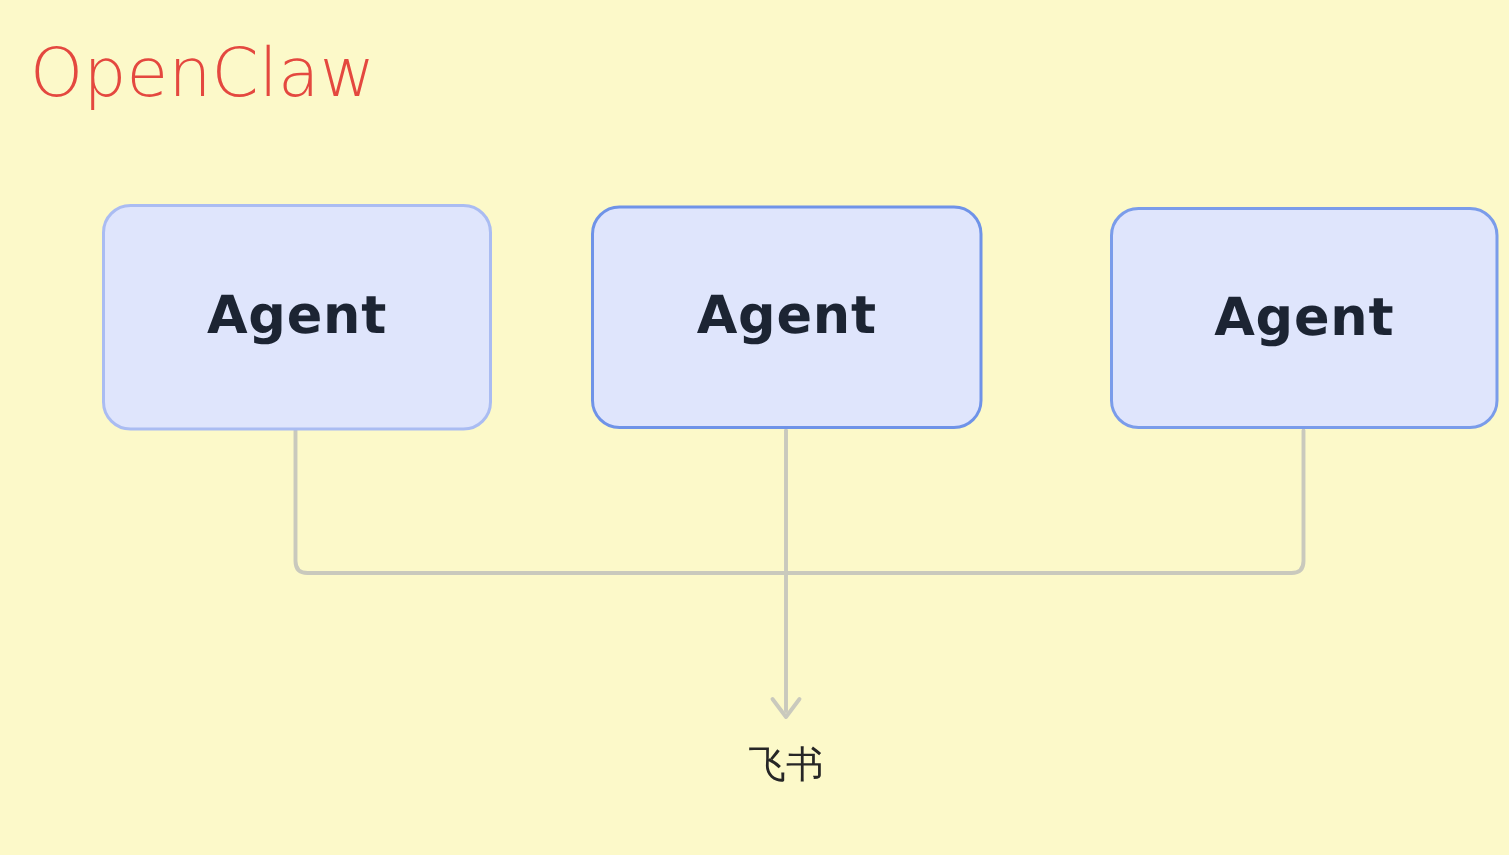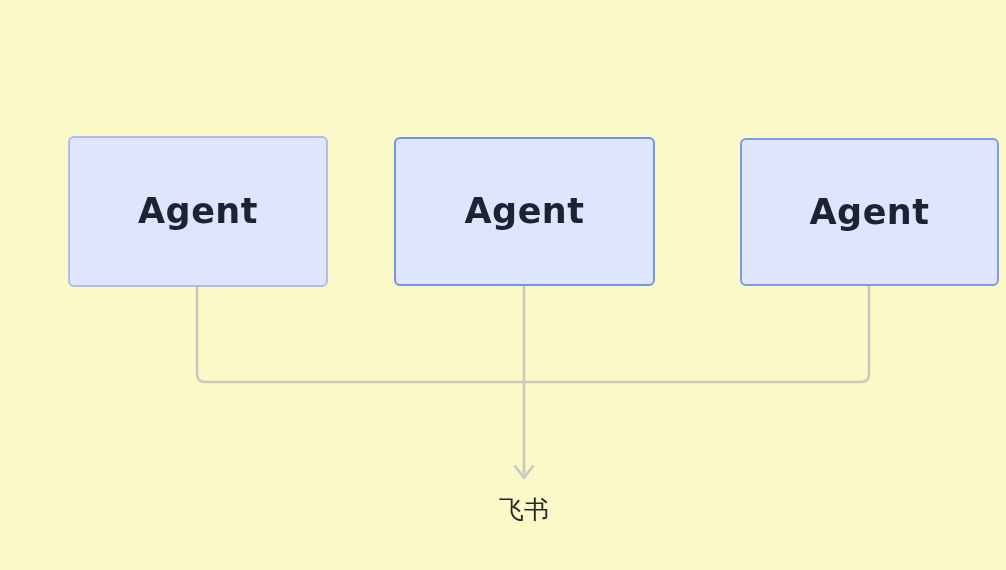--- a/index.html
+++ b/index.html
@@ -28,21 +28,21 @@
     color: #e4483f;
     line-height: 1;
     white-space: nowrap;
   }
 
   
   .agent-node {
     position: absolute;
     box-sizing: border-box;
     background: #dfe5fc;
-    border-radius: 6px;
+    border-radius: 19px;
     display: flex;
     align-items: center;
     justify-content: center;
   }
   .agent-label {
     font-family: "DejaVu Sans", "Liberation Sans", sans-serif;
     font-size: 35px;
     font-weight: bold;
     color: #1c2433;
     letter-spacing: 0.5px;
@@ -84,20 +84,21 @@
     color: #262626;
     line-height: 1.2;
     white-space: nowrap;
   }
 </style>
 </head>
 <body>
 
 <div id="canvas">
 
+  <div id="app-title">OpenClaw</div>
 
   <svg id="connector-layer" viewBox="0 0 1006 570" xmlns="http://www.w3.org/2000/svg">
 
     <path d="M 197 287 L 197 374 Q 197 382 205 382 L 524 382" fill="none" stroke="#c9c9bd" stroke-width="2.6" stroke-linecap="round" stroke-linejoin="round"></path>
 
     <path d="M 869 287 L 869 374 Q 869 382 861 382 L 524 382" fill="none" stroke="#c9c9bd" stroke-width="2.6" stroke-linecap="round" stroke-linejoin="round"></path>
 
     <path d="M 524 287 L 524 474" fill="none" stroke="#c9c9bd" stroke-width="2.6" stroke-linecap="round"></path>
 
     <path d="M 515 466 L 524 478 L 533 466" fill="none" stroke="#c9c9bd" stroke-width="2.6" stroke-linecap="round" stroke-linejoin="round"></path>

